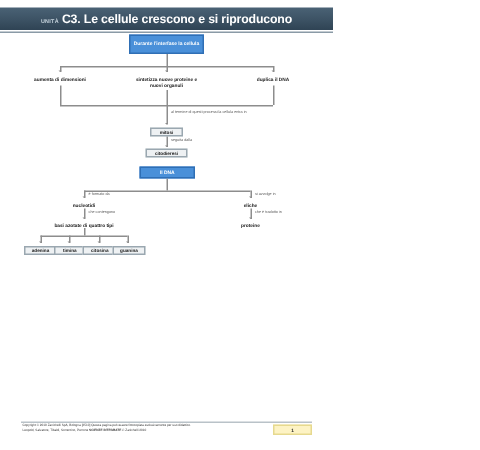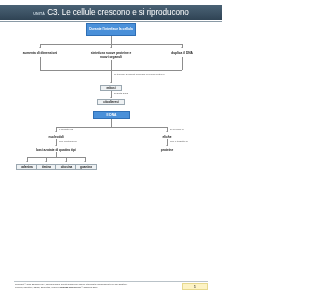--- a/index.html
+++ b/index.html
@@ -50,21 +50,21 @@
     font-weight: bold;
     letter-spacing: .2px;
     text-transform: uppercase;
     margin-right: 2px;
     position: relative;
     top: 1px;
   }
   .header-title {
     color: #ffffff;
     font-size: 8.2px;
-    font-weight: normal;
+    font-weight: bold;
     letter-spacing: -.1px;
     white-space: nowrap;
   }
 
   
   .diagram {
     position: absolute;
     left: 0;
     width: 222px;
   }

